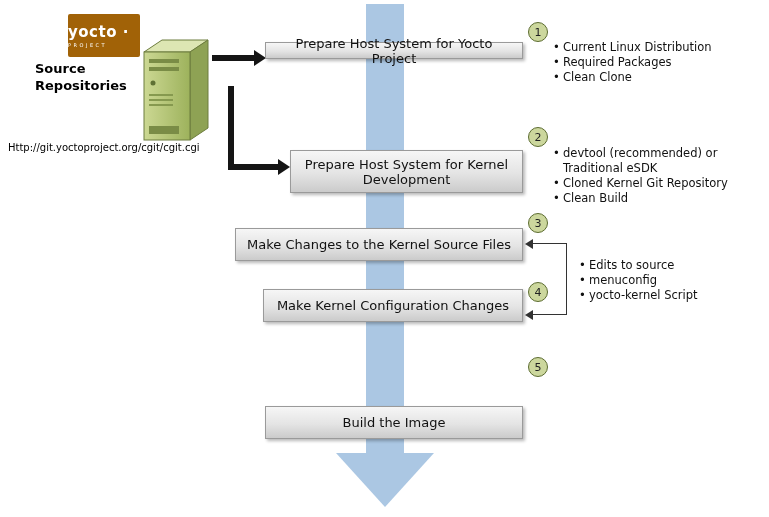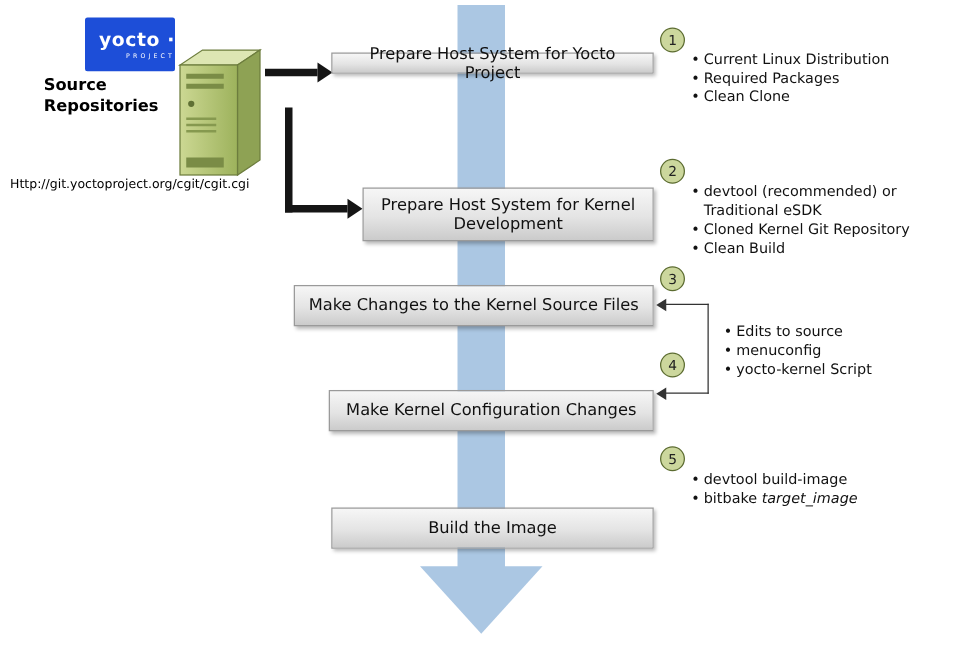--- a/index.html
+++ b/index.html
@@ -12,21 +12,21 @@
     border-left: 49px solid transparent; border-right: 49px solid transparent; border-top: 54px solid #abc7e3; }
 
   
   .step-box { position: absolute; display: flex; align-items: center; justify-content: center; text-align: center;
     font-size: 13px; color: #111; padding: 2px 8px;
     background: linear-gradient(180deg, #f6f6f6 0%, #e4e4e4 55%, #cbcbcb 100%);
     border: 1px solid #9a9a9a; box-shadow: 2px 2px 3px rgba(0,0,0,.28); }
   .box1 { left: 265px; top: 42px;  width: 258px; height: 17px; }
   .box2 { left: 290px; top: 150px; width: 233px; height: 43px; }
   .box3 { left: 235px; top: 228px; width: 288px; height: 33px; align-items: center; }
-  .box4 { left: 263px; top: 312px; width: 260px; height: 33px; }
+  .box4 { left: 263px; top: 289px; width: 260px; height: 33px; }
   .box5 { left: 265px; top: 378px; width: 258px; height: 33px; margin-top: 28px; }
 
   
   .num-circle { position: absolute; width: 20px; height: 20px; border-radius: 50%;
     background: #ccd79d; border: 1px solid #5c6c31; color: #222; font-size: 11px;
     display: flex; align-items: center; justify-content: center; }
   .c1 { left: 528px; top: 22px; }
   .c2 { left: 528px; top: 127px; }
   .c3 { left: 528px; top: 213px; }
   .c4 { left: 528px; top: 282px; }
@@ -37,22 +37,22 @@
   .bullets li { list-style: none; position: relative; padding-left: 11px; }
   .bullets li::before { content: "\2022"; position: absolute; left: 1px; }
   .bullets li.cont::before { content: ""; }
   .list1  { left: 552px; top: 40px;  width: 205px; }
   .list2  { left: 552px; top: 146px; width: 200px; }
   .list34 { left: 578px; top: 258px; width: 170px; }
   .list5  { left: 552px; top: 376px; width: 190px; }
   .italic { font-style: italic; }
 
   
-  .logo { position: absolute; left: 68px; top: 14px; width: 72px; height: 43px; background: #1d4ed8; color: #fff;
-    border-radius: 2px; display: flex; flex-direction: column; align-items: flex-end; justify-content: center; }
+  .logo { position: absolute; left: 68px; top: 14px; width: 72px; height: 43px; background: #a16207; color: #fff;
+    border-radius: 2px; display: flex; flex-direction: column; align-items: flex-start; justify-content: center; }
   .logo-brand { font-size: 15px; font-weight: bold; letter-spacing: .5px; }
   .logo-project { font-size: 5px; letter-spacing: 2.5px; margin-top: 1px; }
 
   .source-title { position: absolute; left: 35px; top: 60px; font-size: 13px; font-weight: bold; color: #000; line-height: 17px; }
   .source-url { position: absolute; left: 8px; top: 142px; font-size: 10px; color: #000; }
 
   .server-wrap { position: absolute; left: 138px; top: 36px; }
 
   
   .conn { position: absolute; background: #151515; }
@@ -154,24 +154,20 @@
     <li>Cloned Kernel Git Repository</li>
     <li>Clean Build</li>
   </ul>
 
   <ul class="bullets list34">
     <li>Edits to source</li>
     <li>menuconfig</li>
     <li>yocto-kernel Script</li>
   </ul>
 
-  <ul class="bullets list5">
-    <li>devtool build-image</li>
-    <li><span>bitbake </span><span class="italic">target_image</span></li>
-  </ul>
 
   <div class="thin br-h1"></div>
   <div class="thin br-h2"></div>
   <div class="thin br-v"></div>
   <div class="head-left bh1"></div>
   <div class="head-left bh2"></div>
 
 </div>
 
 </body></html>

